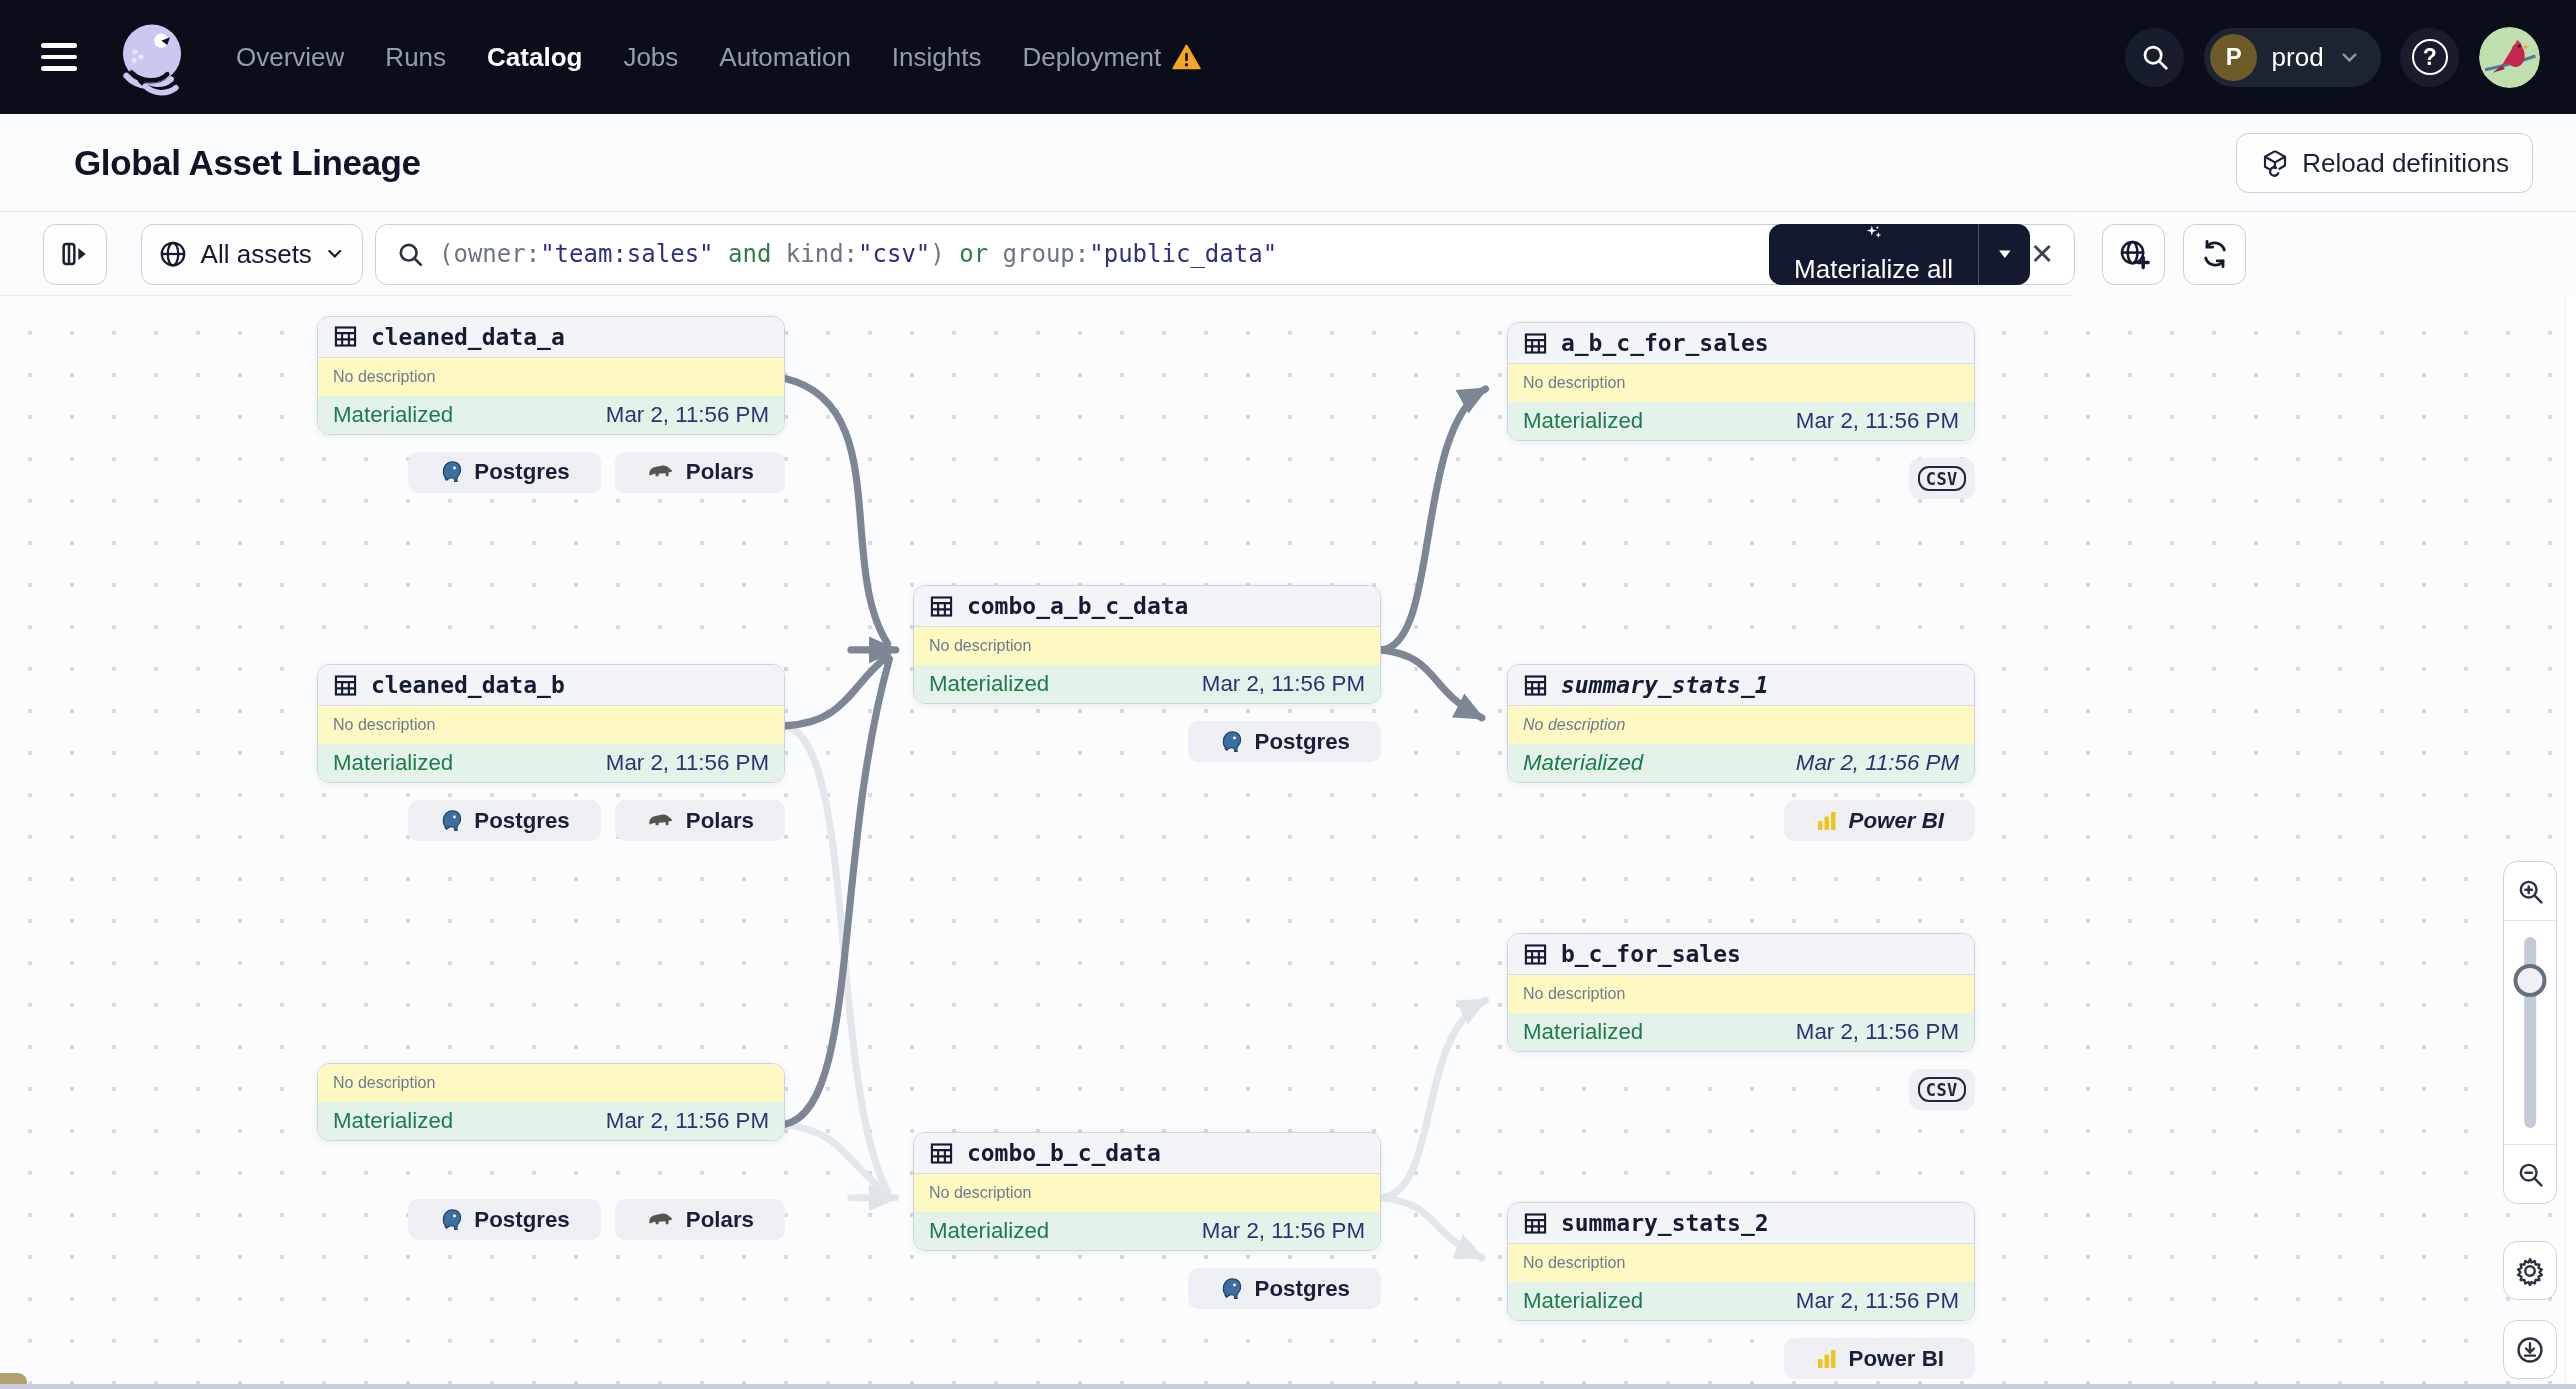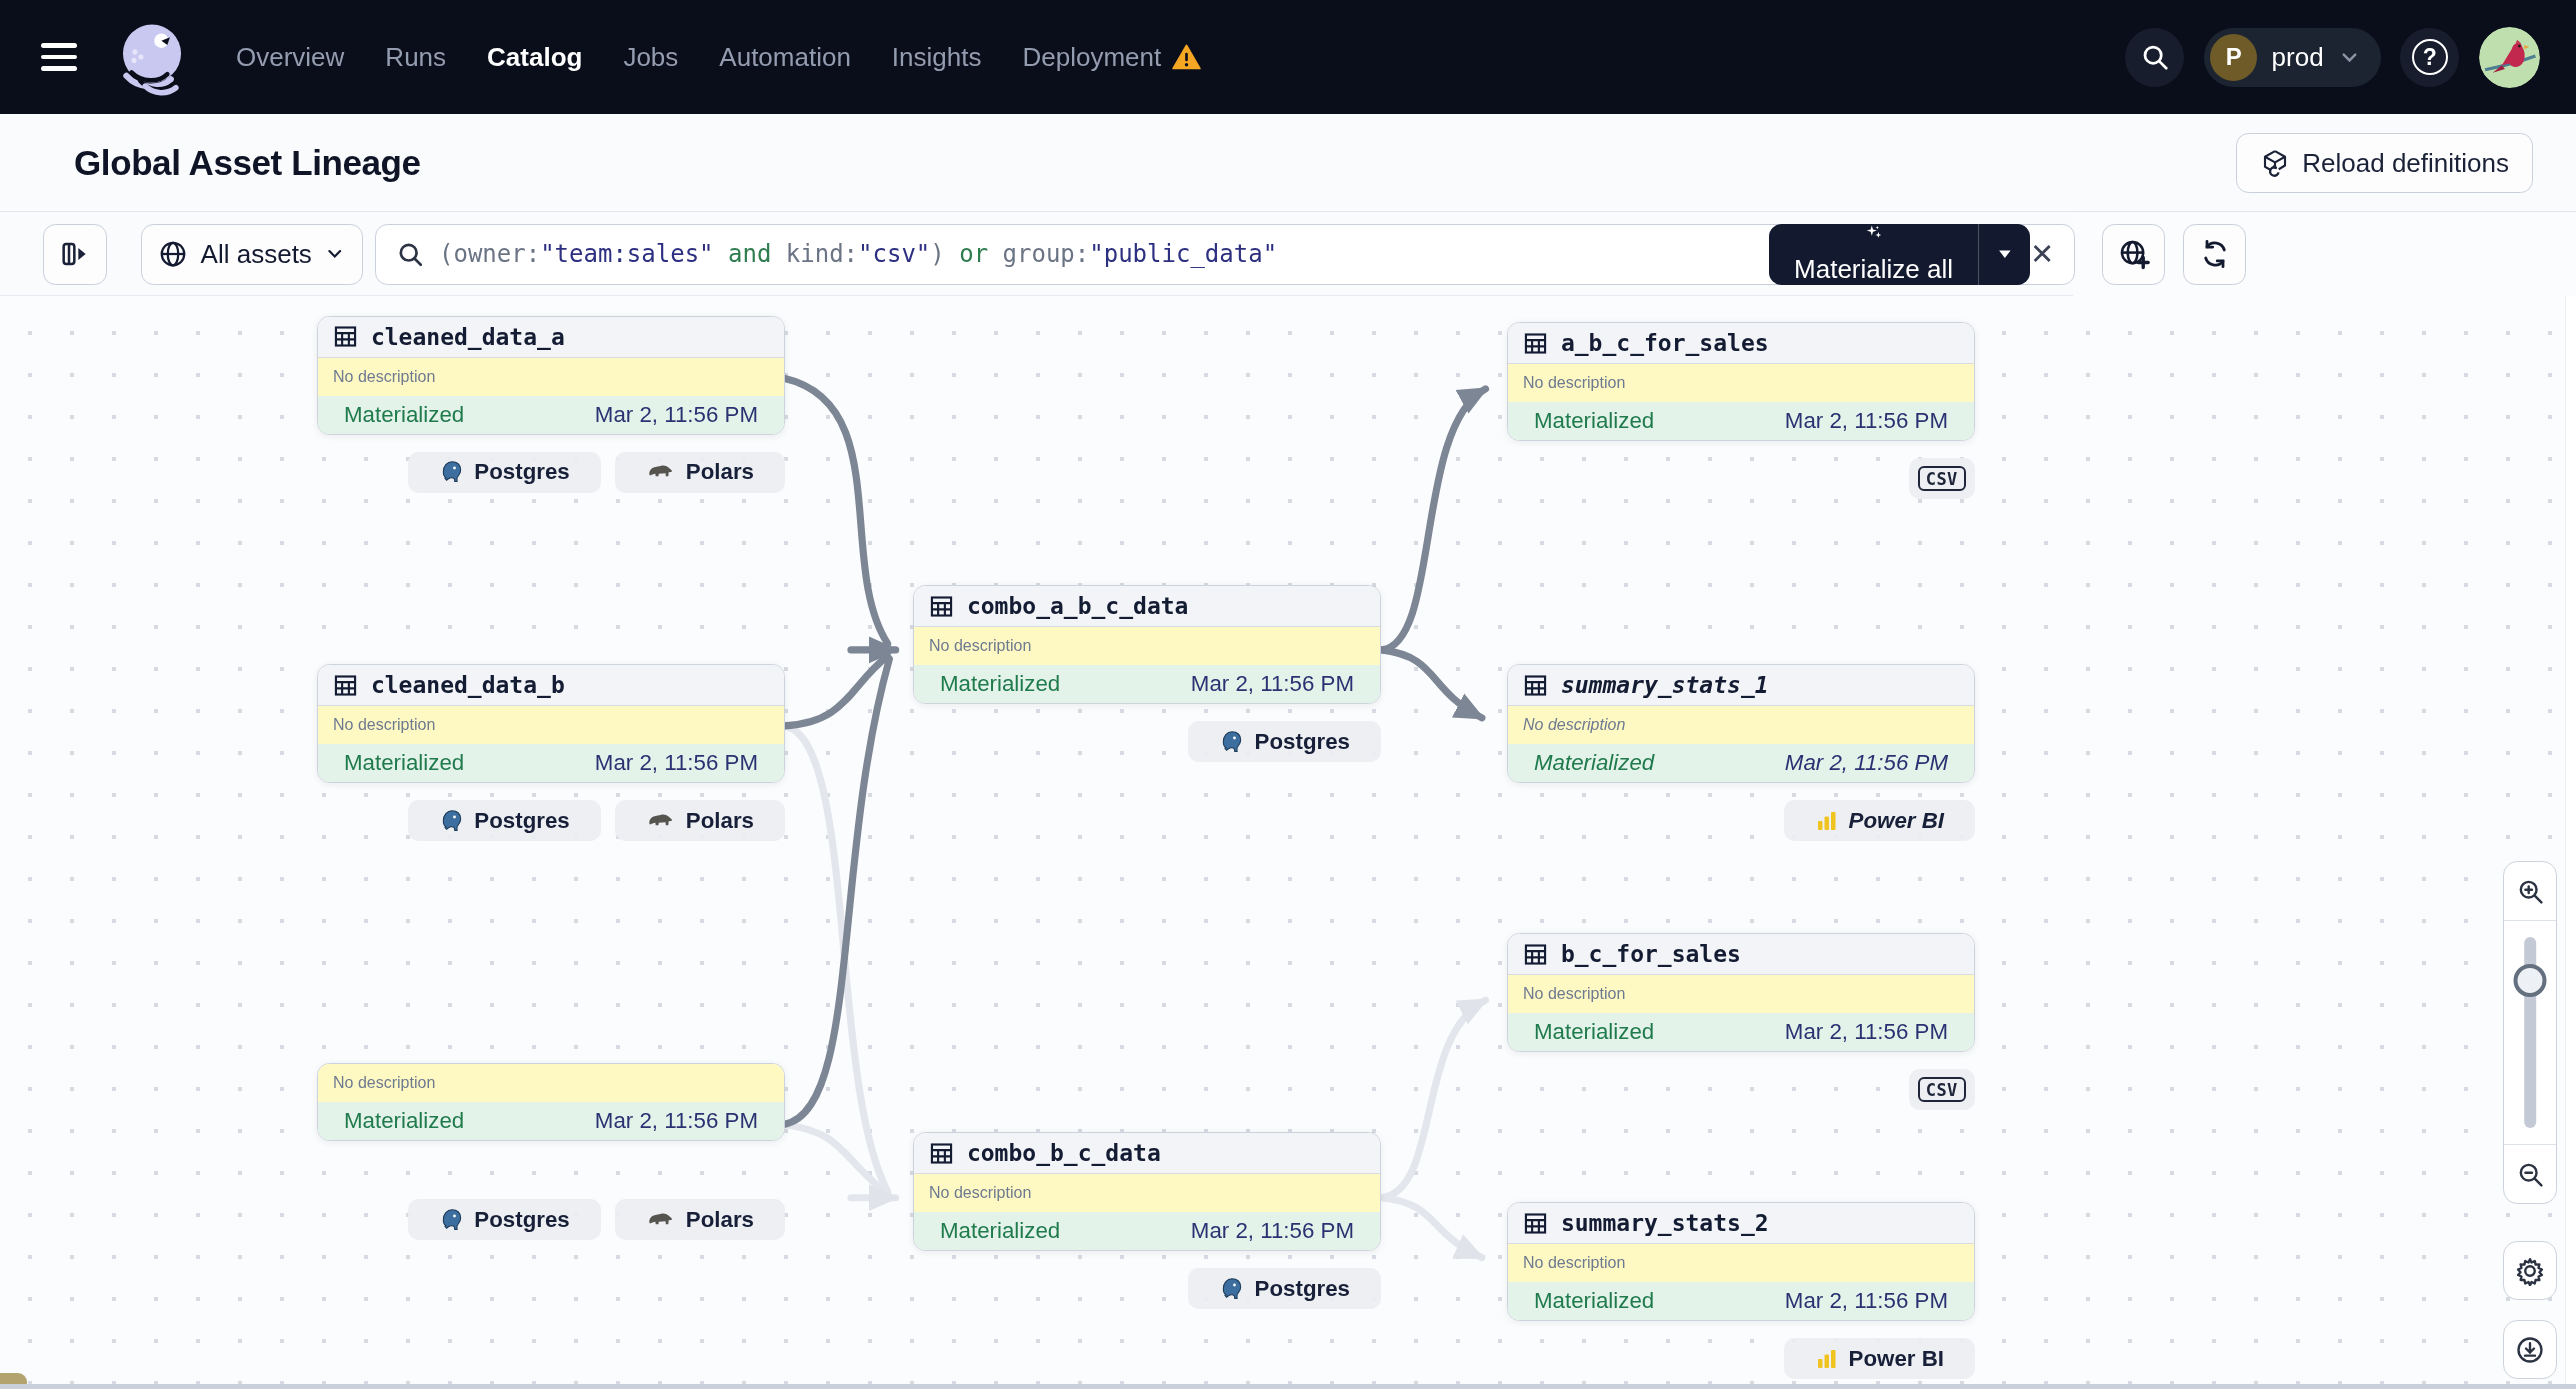--- a/index.html
+++ b/index.html
@@ -48,26 +48,26 @@
     background-image:radial-gradient(circle, #d7dae1 2.3px, transparent 2.4px);
     background-size:42px 42px; background-position:9px 16px; }
   .edges { position:absolute; left:0; top:0; }
 
   
   .asset-node { position:absolute; width:468px; cursor:pointer; }
   .node-card { border:1.8px solid #ccd3dc; border-radius:12.5px; background:#fff; box-shadow:0 1.8px 7.2px rgba(20,30,60,0.07); overflow:hidden; }
   .node-header { height:41px; background:#f2f4f7; border-bottom:1.8px solid #d8dde4; display:flex; align-items:center; gap:11.6px; padding:0 14.3px; }
   .node-name { font-family:"DejaVu Sans Mono", monospace; font-size:23px; font-weight:700; color:#141c33; }
   .node-body { height:38px; background:#fef9c3; display:flex; align-items:center; padding:0 15px; font-size:16px; color:#6e7a90; }
-  .node-footer { height:38px; background:#e4f3ea; display:flex; align-items:center; justify-content:space-between; padding:0 26px; font-size:22.3px; }
+  .node-footer { height:38px; background:#e4f3ea; display:flex; align-items:center; justify-content:space-between; padding:0 15px; font-size:22.3px; }
   .status { color:#1f7a4c; }
   .stamp { color:#2a3272; }
   .node-tags { position:absolute; left:0; top:136px; width:100%; display:flex; justify-content:flex-end; gap:14.3px; }
   .tag-pill { height:41px; background:rgba(236,238,242,0.92); border-radius:10.7px; display:flex; align-items:center; gap:9.8px; padding:0 31px; font-size:22.3px; font-weight:700; color:#172038; cursor:pointer; }
-  .csv-box { border:2.7px solid #20263a; border-radius:6px; padding:0.9px 6.3px; font-family:"DejaVu Sans Mono", monospace; font-size:17px; font-weight:700; color:#20263a; letter-spacing:0.4px; }
+  .csv-box { border:2.7px solid #20263a; border-radius:11px; padding:0.9px 6.3px; font-family:"DejaVu Sans Mono", monospace; font-size:17px; font-weight:700; color:#20263a; letter-spacing:0.4px; }
 
   
   .zoom-panel { position:absolute; left:2503px; top:565px; width:54px; height:343px; background:#fff; border:1.8px solid #ccd3dc; border-radius:14.3px; display:flex; flex-direction:column; }
   .zp-btn { height:59px; display:flex; align-items:center; justify-content:center; cursor:pointer; }
   .zp-top { border-bottom:1.8px solid #dde1e8; }
   .zp-bottom { border-top:1.8px solid #dde1e8; }
   .zp-slider { flex:1; position:relative; }
   .zp-track { position:absolute; left:50%; transform:translateX(-50%); top:16px; bottom:16px; width:11.6px; background:#c4cad5; border-radius:6.3px; }
   .zp-thumb { position:absolute; left:50%; transform:translateX(-50%); top:43px; width:33px; height:33px; border-radius:50%; background:#edf0f4; border:4.5px solid #64707f; cursor:grab; }
   .side-btn { position:absolute; left:2503px; width:54px; height:59px; background:#fff; border:1.8px solid #ccd3dc; border-radius:14.3px; display:flex; align-items:center; justify-content:center; cursor:pointer; }

